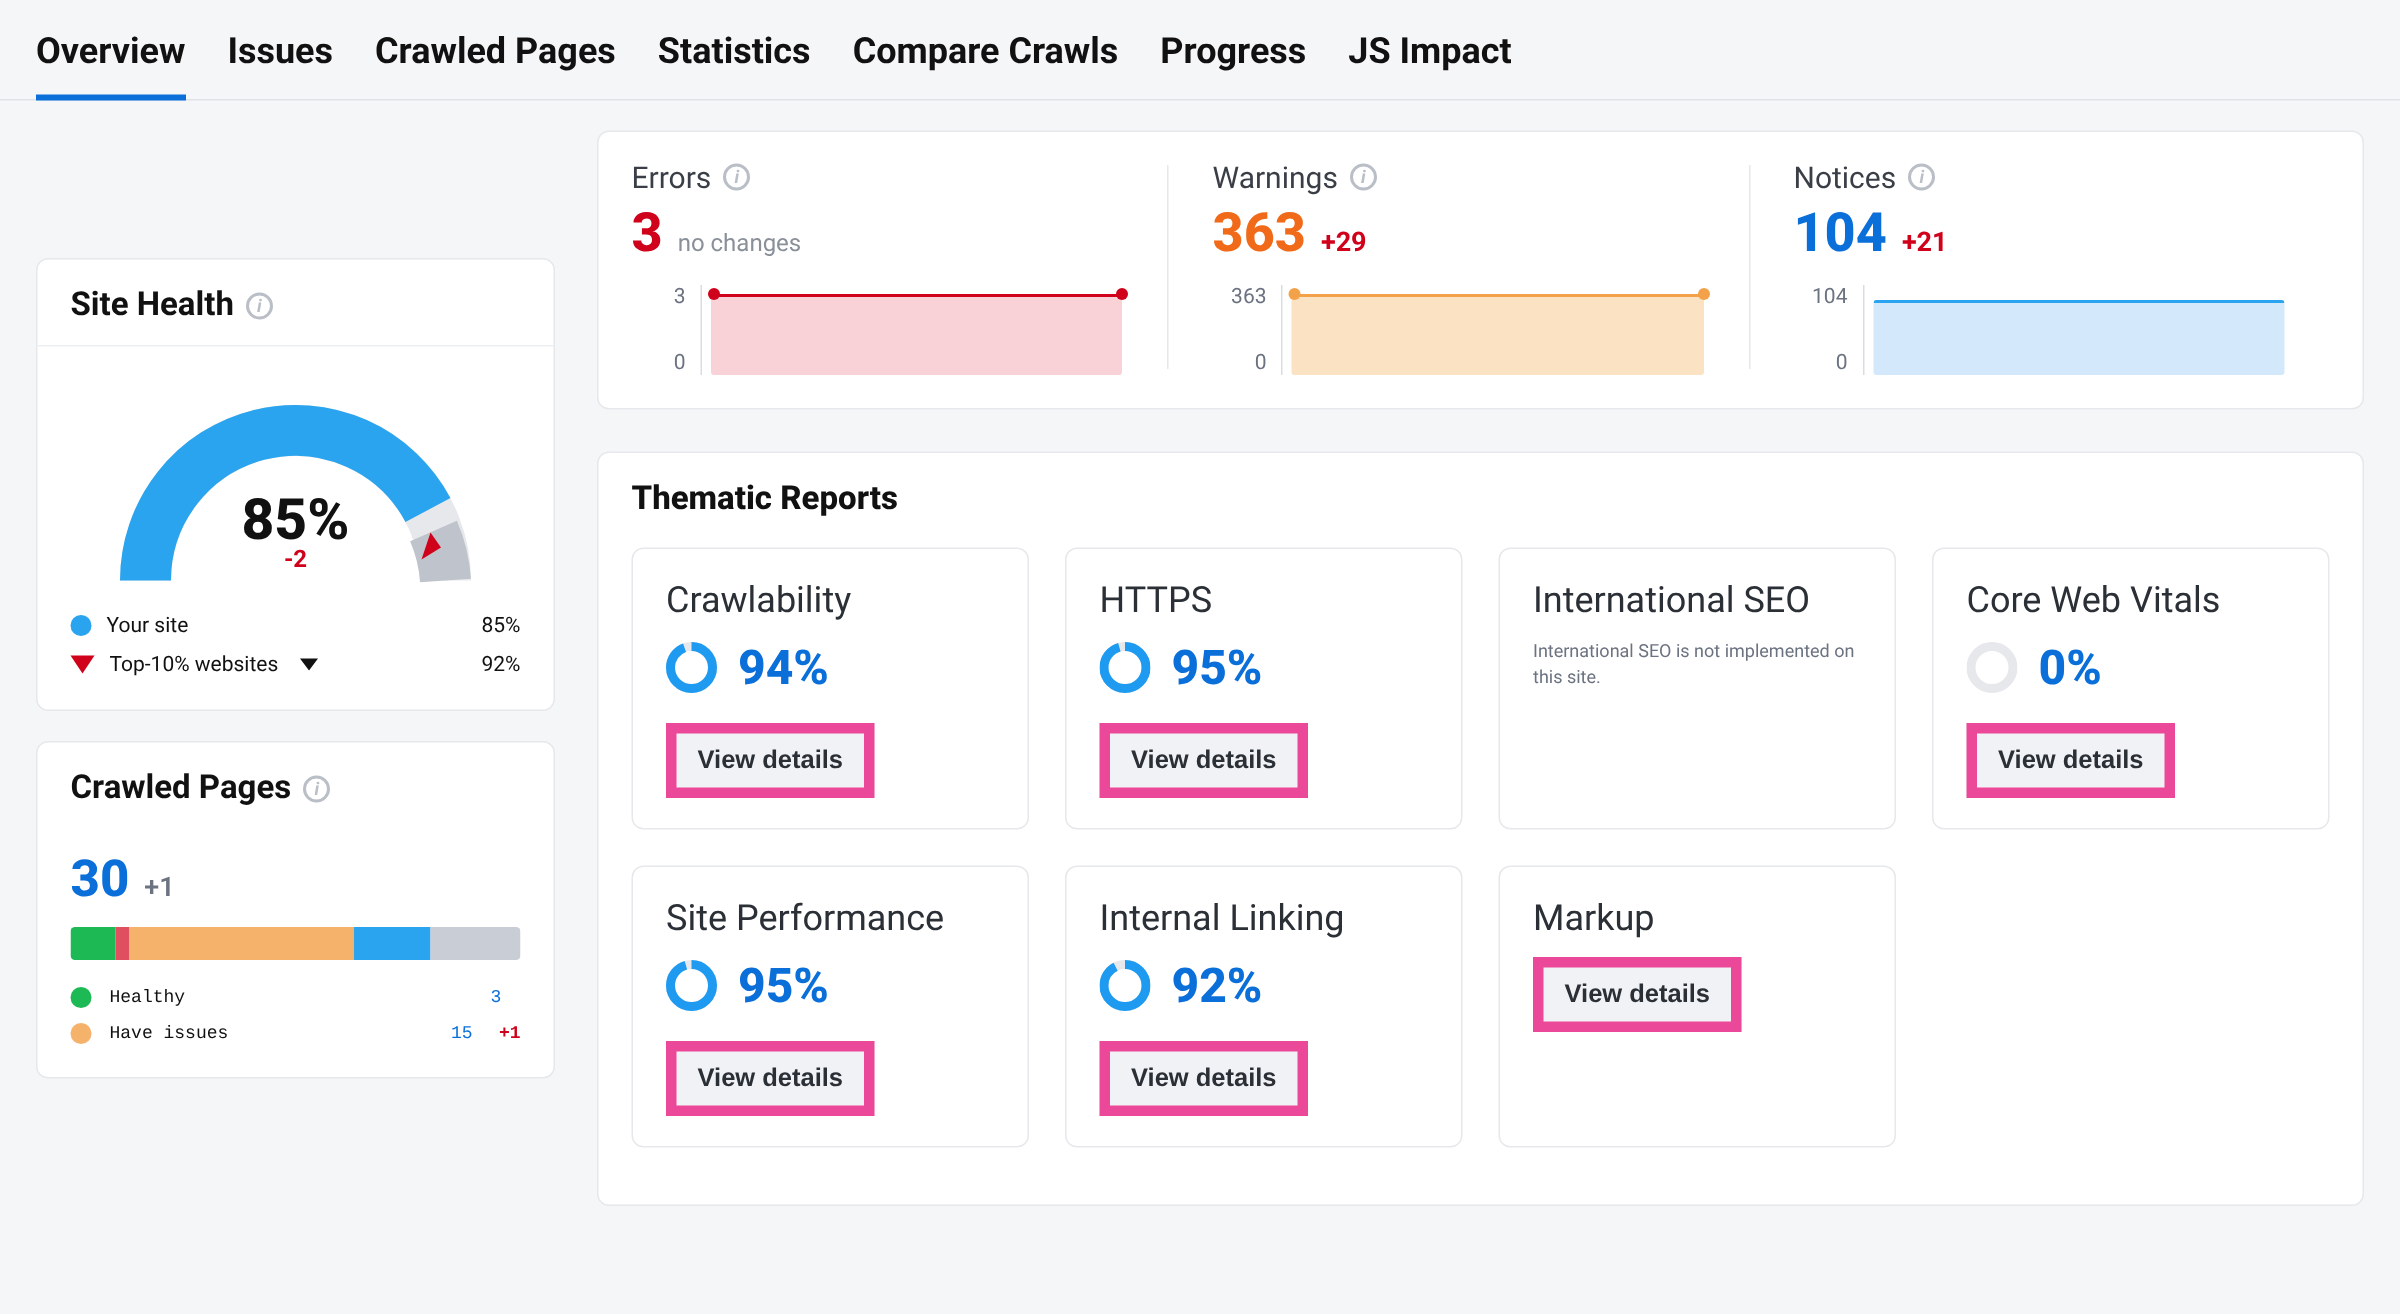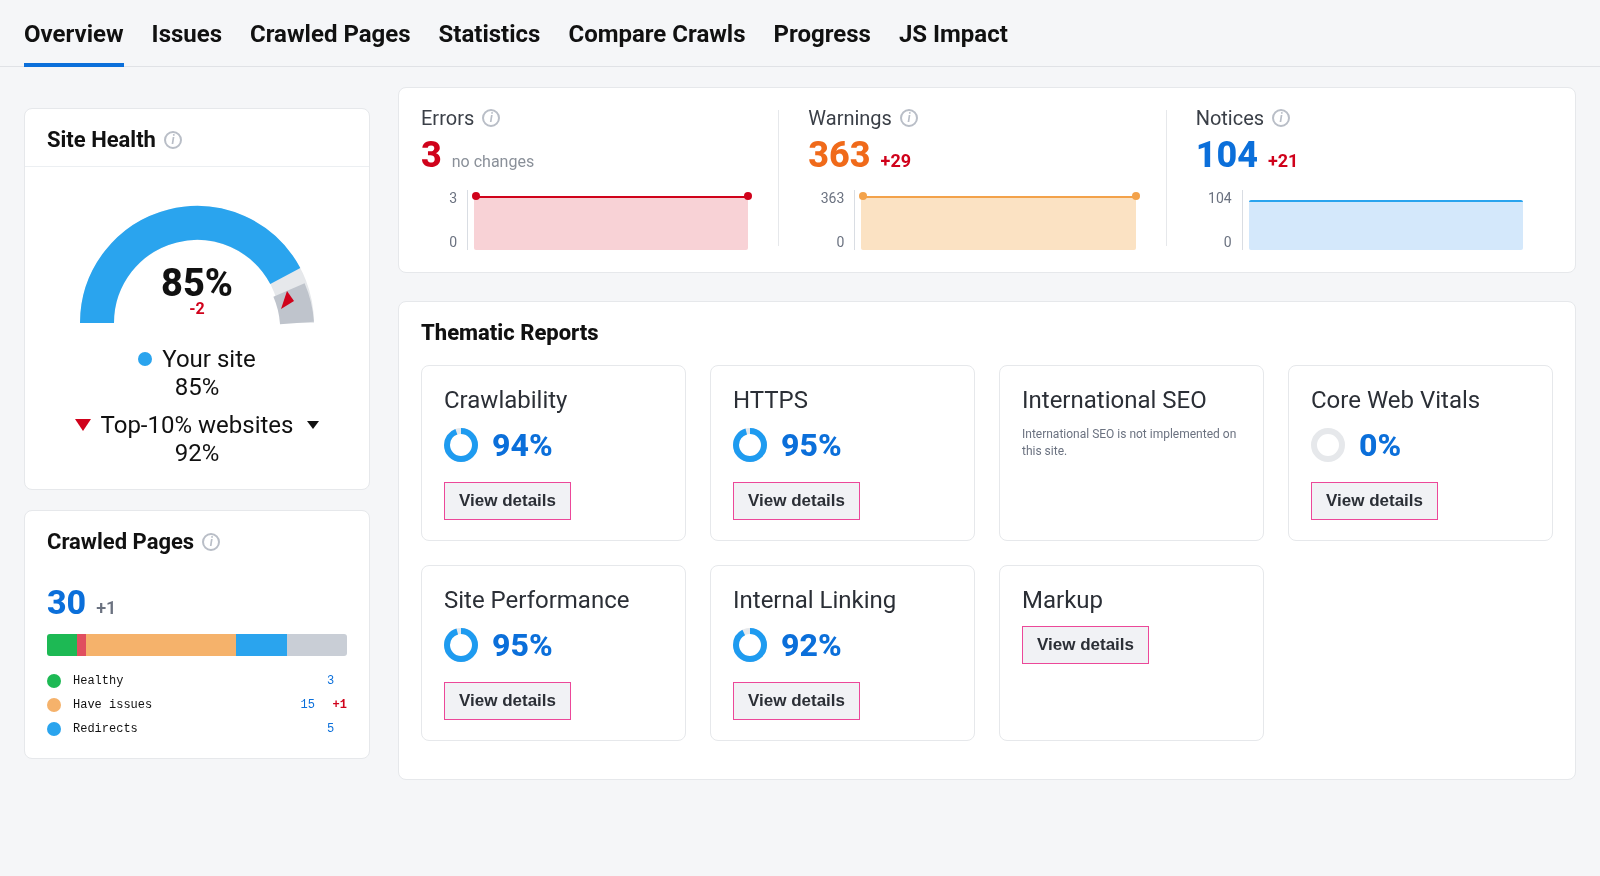--- a/index.html
+++ b/index.html
@@ -70,21 +70,21 @@
 .gauge-pct {
   position: absolute; left: 0; right: 0; top: 78px;
   text-align: center;
   font-size: 38px; font-weight: 800;
 }
 .gauge-delta {
   position: absolute; left: 0; right: 0; top: 116px;
   text-align: center; font-size: 16px; font-weight: 700; color: #d0021b;
 }
 .sh-legend { margin-top: 12px; display: flex; flex-direction: column; gap: 10px; }
-.sh-row { display: flex; align-items: center; justify-content: space-between; font-size: 24px; flex-direction: column; }
+.sh-row { display: flex; align-items: center; justify-content: space-between; font-size: 14px; }
 .sh-left { display: flex; align-items: center; gap: 10px; }
 .dot { width: 14px; height: 14px; border-radius: 50%; display: inline-block; }
 .dot-blue { background: #2aa4ee; }
 .triangle-red {
   width: 0; height: 0; display: inline-block;
   border-left: 8px solid transparent;
   border-right: 8px solid transparent;
   border-top: 12px solid #d0021b;
 }
 .chevron-down {
@@ -141,21 +141,21 @@
 .thematic-panel { background: #fff; border: 1px solid #e6e8eb; border-radius: 8px; padding: 18px 22px 38px 22px; }
 .thematic-title { font-size: 22px; font-weight: 800; margin-bottom: 20px; }
 .reports-grid { display: grid; grid-template-columns: repeat(4, minmax(0,1fr)); gap: 24px; }
 .report-card { border: 1px solid #e6e8eb; border-radius: 8px; padding: 20px 22px 20px 22px; min-height: 164px; display: flex; flex-direction: column; }
 .report-title { font-size: 24px; color: #2b2f36; margin-bottom: 12px; }
 .report-metric { display: flex; align-items: center; gap: 14px; margin-bottom: 18px; }
 .report-pct { font-size: 32px; font-weight: 800; color: #0b6fda; }
 .ring { width: 34px; height: 34px; }
 .view-btn {
   align-self: flex-start;
-  background: #f1f2f5; border: 1px solid #ec4899; border-radius: 0;
+  background: #f1f2f5; border: 7px solid #ec4899; border-radius: 0;
   padding: 8px 14px; font-size: 17px; font-weight: 600; color: #2b2f36;
   cursor: pointer;
 }
 .report-note { font-size: 12px; color: #6b7280; line-height: 1.4; }
 </style>
 </head>
 <body>
 
 <div class="tabs" id="tabs">
     <div class="tab active">Overview</div>
@@ -228,25 +228,20 @@
               <span class="ldot" style="background: rgb(29, 185, 84);"></span>
               <span class="cr-label">Healthy</span>
               <span class="cr-val">3</span>
             </div>
             <div class="cr-row">
               <span class="ldot" style="background: rgb(245, 178, 107);"></span>
               <span class="cr-label">Have issues</span>
               <span class="cr-val">15</span>
               <span class="cr-delta">+1</span>
             </div>
-            <div class="cr-row">
-              <span class="ldot" style="background: rgb(42, 164, 238);"></span>
-              <span class="cr-label">Redirects</span>
-              <span class="cr-val">5</span>
-            </div>
           </div>
       </div>
     </div>
   </div>
 
   <div class="main">
 
     <div class="top-panel">
       <div class="top-col">
         <div class="top-title-row">

